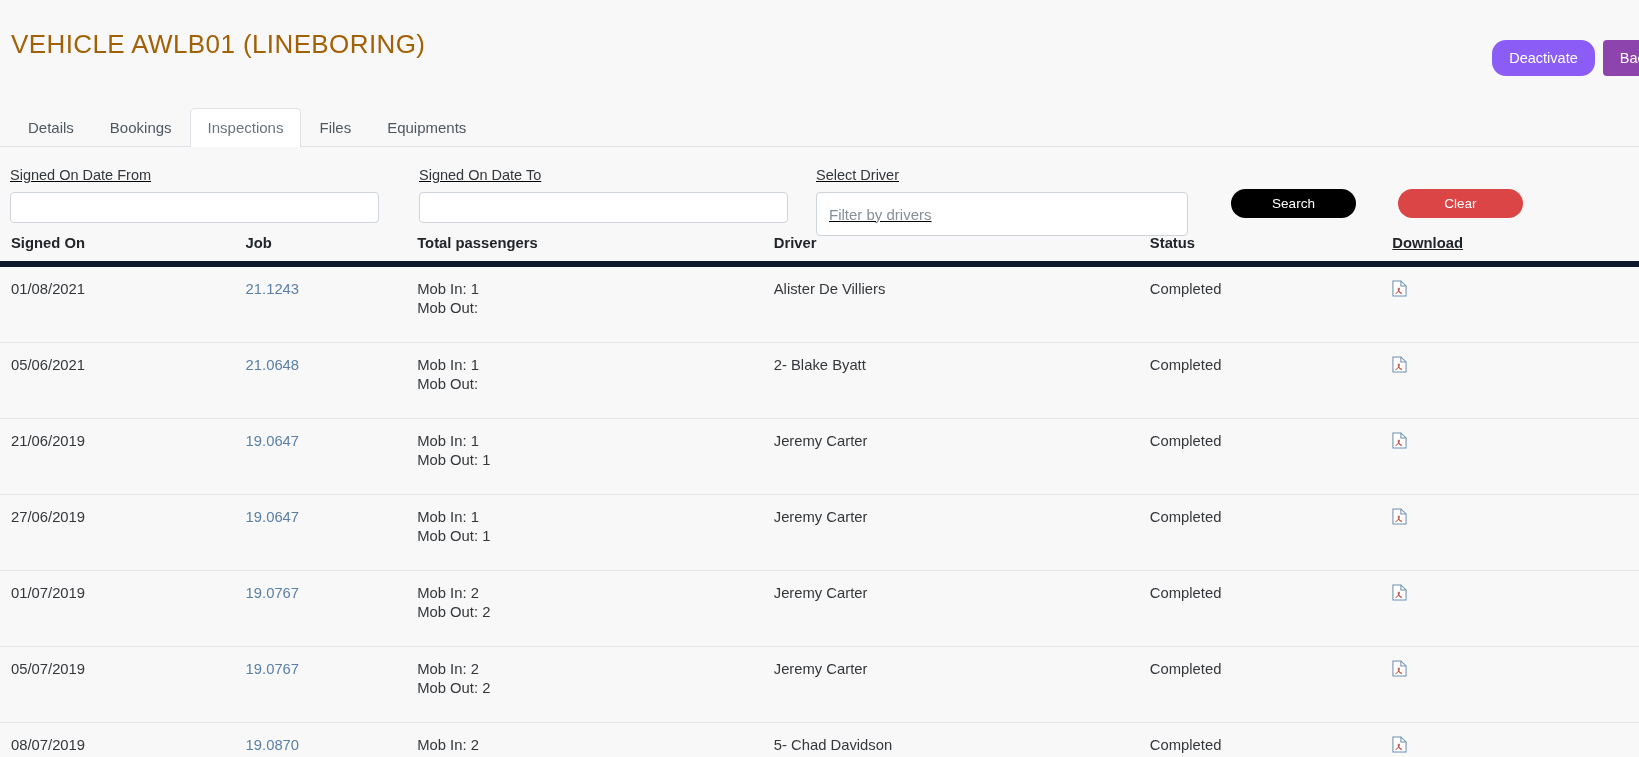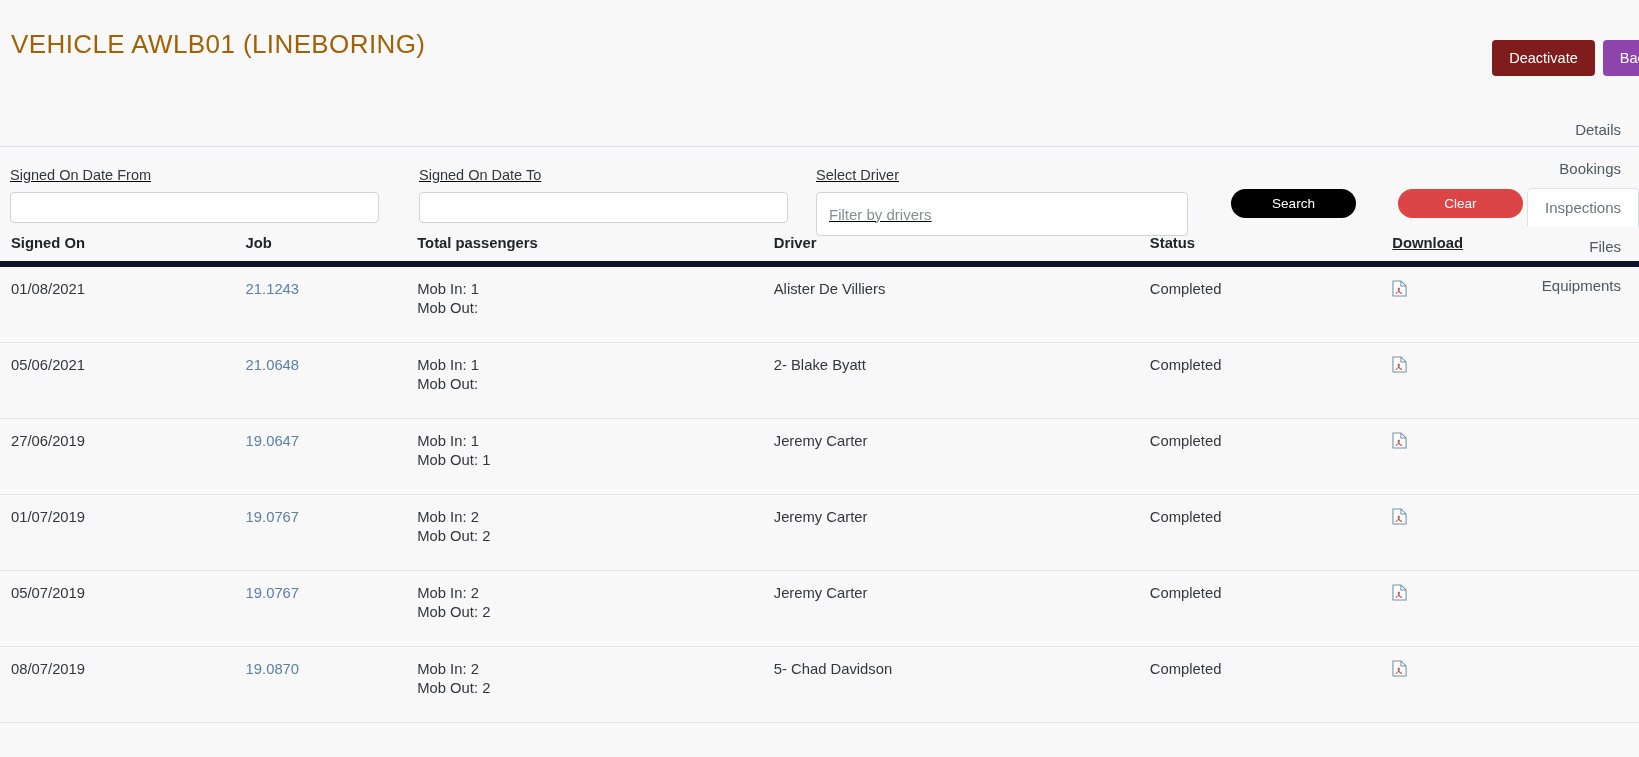--- a/index.html
+++ b/index.html
@@ -27,32 +27,31 @@
     line-height: 32px;
     margin: 0;
   }
   .header-actions { display: flex; gap: 8px; padding-right: 0; margin-right: -30px; margin-top: 12px; }
   .btn {
     border: none; border-radius: 4px; color: #fff;
     font-size: 14.5px; font-family: "Liberation Sans", sans-serif;
     padding: 9px 17px; cursor: pointer; white-space: nowrap;
     line-height: 18px;
   }
-  .btn-deactivate { background: #7f1d1d; }
+  .btn-deactivate { background: #8b5cf6; border-radius: 14px; }
   .btn-back { background: #8e44ad; }
 
   
   .tabs {
     position: relative;
     display: flex; align-items: flex-end;
     padding-left: 10px;
     height: 38px;
     border-bottom: 1px solid #dee2e6;
     margin-top: 19px;
-    flex-direction: column;
   }
   .tab {
     font-size: 15px; color: #4f5761; padding: 9px 17px 9px 17px;
     cursor: pointer; line-height: 20px;
     border: 1px solid transparent; border-bottom: none;
     border-radius: 5px 5px 0 0;
     position: relative; top: 1px; background: transparent;
   }
   .tab.active {
     background: #fff; color: #6c757d;
@@ -200,20 +199,35 @@
           </td>
           <td class="c-driver">2- Blake Byatt</td>
           <td class="c-status">Completed</td>
           <td class="c-down"><span style="cursor:pointer;"><svg class="pdf-icon" viewBox="0 0 16 18" xmlns="http://www.w3.org/2000/svg">
                 <path d="M1 1h8.5L15 6.3V17H1z" fill="#ffffff" stroke="#6f8fae" stroke-width="1.1"></path>
                 <path d="M9.5 1v5.3H15" fill="none" stroke="#6f8fae" stroke-width="1.1"></path>
                 <path d="M4.2 14.3c1.5-.6 3-2.6 3.6-4.3.3-.9-.1-1.6-.7-1.4-.6.2-.6 1.2-.2 2.3.6 1.6 2 3 3.4 3.3" fill="none" stroke="#c0564e" stroke-width="1.1" stroke-linecap="round"></path>
               </svg></span></td>
         </tr>
         <tr>
+          <td class="c-signed">21/06/2019</td>
+          <td class="c-job"><a class="job-link">19.0647</a></td>
+          <td class="c-pass">
+            <span class="mob-line">Mob In: 1</span>
+            <span class="mob-line">Mob Out: 1</span>
+          </td>
+          <td class="c-driver">Jeremy Carter</td>
+          <td class="c-status">Completed</td>
+          <td class="c-down"><span style="cursor:pointer;"><svg class="pdf-icon" viewBox="0 0 16 18" xmlns="http://www.w3.org/2000/svg">
+                <path d="M1 1h8.5L15 6.3V17H1z" fill="#ffffff" stroke="#6f8fae" stroke-width="1.1"></path>
+                <path d="M9.5 1v5.3H15" fill="none" stroke="#6f8fae" stroke-width="1.1"></path>
+                <path d="M4.2 14.3c1.5-.6 3-2.6 3.6-4.3.3-.9-.1-1.6-.7-1.4-.6.2-.6 1.2-.2 2.3.6 1.6 2 3 3.4 3.3" fill="none" stroke="#c0564e" stroke-width="1.1" stroke-linecap="round"></path>
+              </svg></span></td>
+        </tr>
+        <tr>
           <td class="c-signed">27/06/2019</td>
           <td class="c-job"><a class="job-link">19.0647</a></td>
           <td class="c-pass">
             <span class="mob-line">Mob In: 1</span>
             <span class="mob-line">Mob Out: 1</span>
           </td>
           <td class="c-driver">Jeremy Carter</td>
           <td class="c-status">Completed</td>
           <td class="c-down"><span style="cursor:pointer;"><svg class="pdf-icon" viewBox="0 0 16 18" xmlns="http://www.w3.org/2000/svg">
                 <path d="M1 1h8.5L15 6.3V17H1z" fill="#ffffff" stroke="#6f8fae" stroke-width="1.1"></path>

